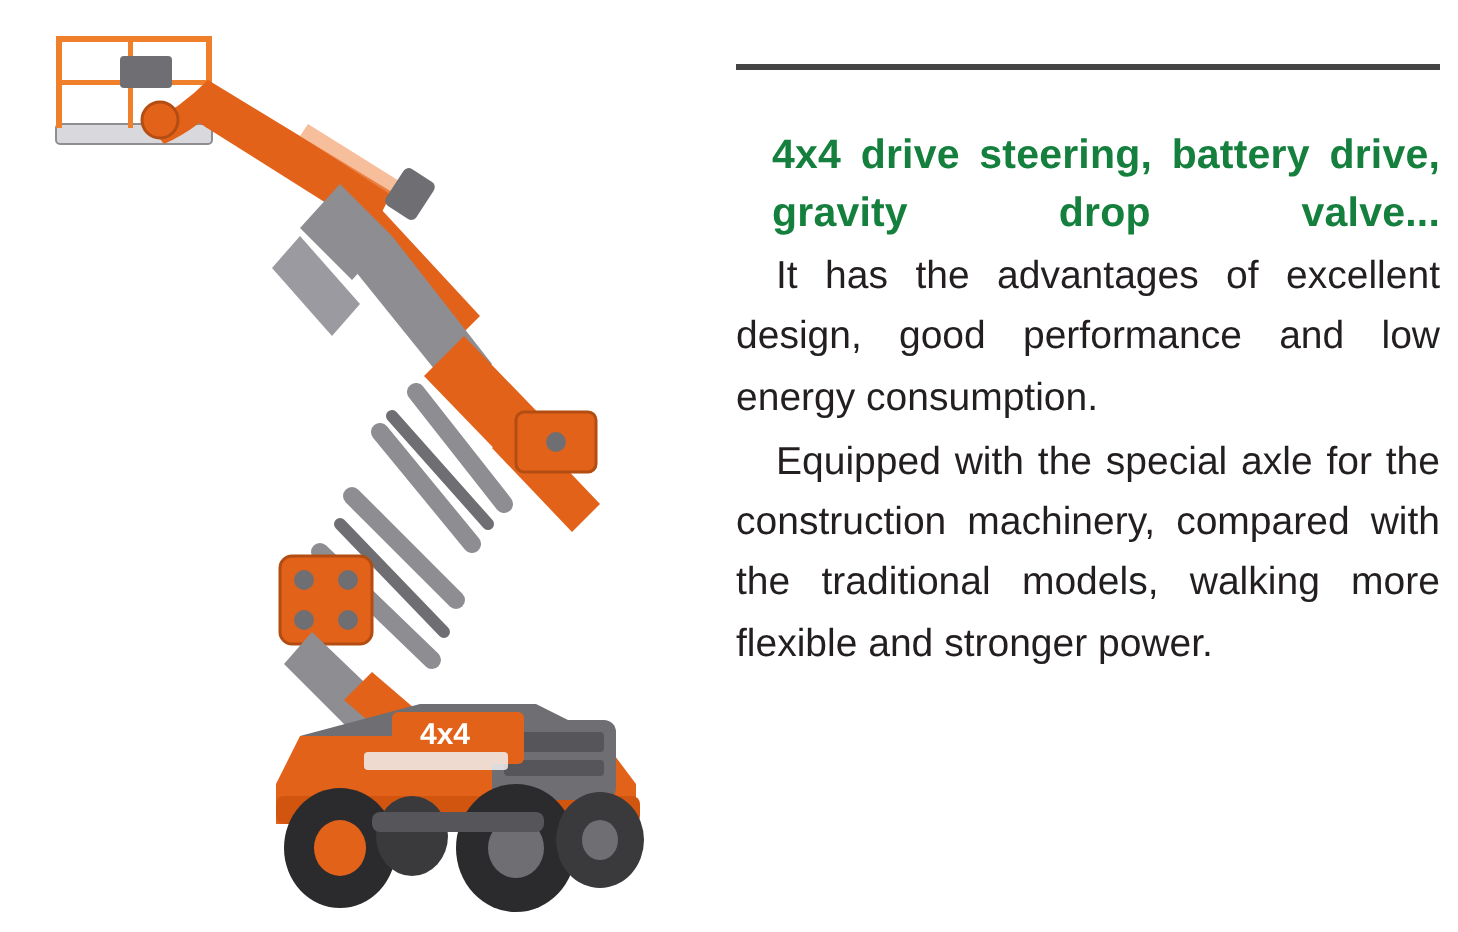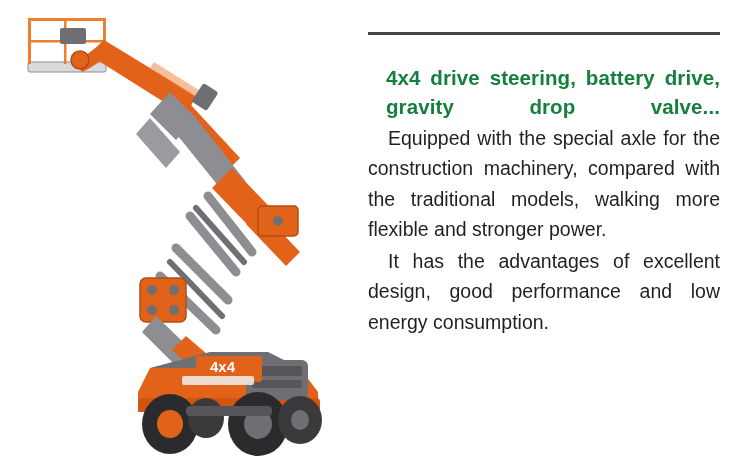--- a/index.html
+++ b/index.html
@@ -166,18 +166,18 @@
         <rect x="186" y="406" width="86" height="10" rx="4" fill="#55555a"></rect>
       </g>
     </svg>
   </div>
 
   <div class="text-pane">
     <div class="top-rule"></div>
 
     <p class="headline">4x4 drive steering, battery drive, gravity drop valve...</p>
 
+    <p class="body-par">It has the advantages of excellent design, good performance and low energy consumption.</p>
+
     <p class="body-par">Equipped with the special axle for the construction machinery, compared with the traditional models, walking more flexible and stronger power.</p>
-
-    <p class="body-par">It has the advantages of excellent design, good performance and low energy consumption.</p>
   </div>
 
 </div>
 
 </body></html>

